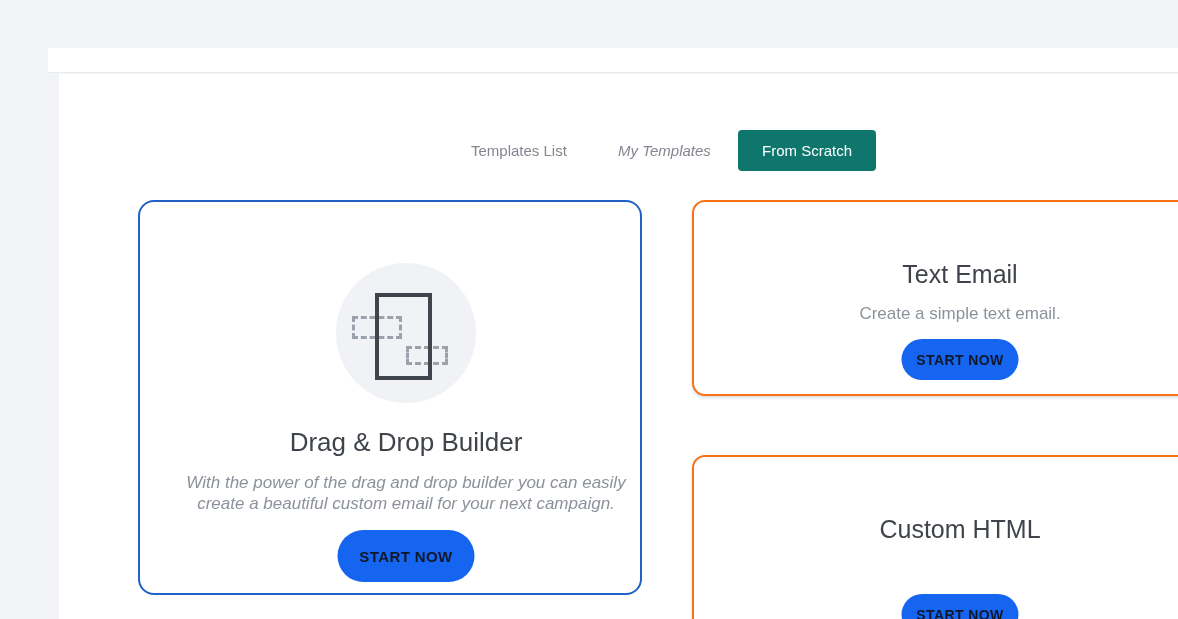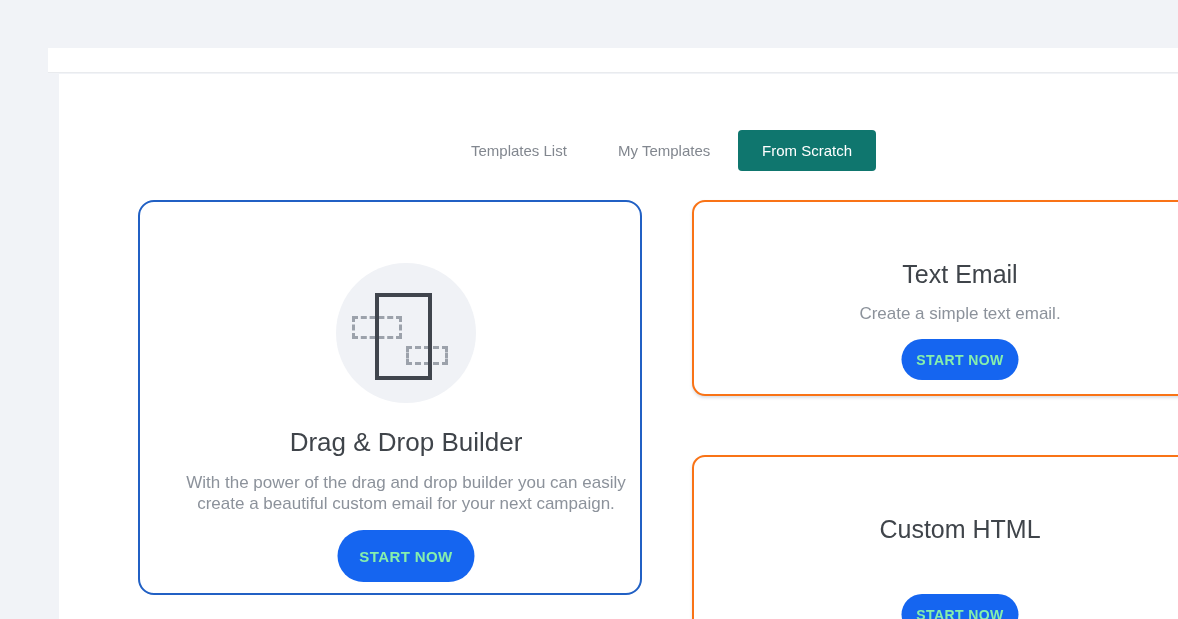--- a/index.html
+++ b/index.html
@@ -17,21 +17,21 @@
   .panel {
     position: absolute; left: 11px; top: 26px; width: 1149px; height: 566px;
     background: #ffffff;
   }
   
   .tab-link {
     position: absolute; top: 52px; font-size: 15px; color: #82878f;
     cursor: pointer; white-space: nowrap;
   }
   .tab-templates-list { left: 396px; }
-  .tab-my-templates  { left: 543px; }
+  .tab-my-templates  { left: 543px; font-style: italic; }
   .tab-active-btn {
     position: absolute; left: 663px; top: 40px; width: 138px; height: 41px;
     background: #0f766e; color: #ffffff; font-size: 15px;
     border: none; border-radius: 4px; cursor: pointer;
     display: flex; align-items: center; justify-content: center;
     font-family: inherit;
   }
   
   .card { position: absolute; background: #ffffff; text-align: center; }
   .card-builder {
@@ -50,26 +50,26 @@
     position: absolute; left: 0; width: 100%; text-align: center;
     color: #3f444a; font-size: 26px; line-height: 28px; font-weight: 400;
   }
   .card-builder .card-title { top: 210px; }
   .card-small   .card-title { top: 42px; font-size: 25px; }
 
   .card-desc {
     position: absolute; left: 0; width: 100%; text-align: center;
     color: #8c929b; font-size: 17px; line-height: 21px;
   }
-  .card-builder .card-desc { top: 254px; padding: 0 12px; }
+  .card-builder .card-desc { top: 254px; padding: 0 12px; font-style: italic; }
   .card-small   .card-desc { top: 85px; }
 
   .start-btn {
     position: absolute; left: 50%; transform: translateX(-50%);
-    background: #1565f0; color: #86efac; border: none; cursor: pointer;
+    background: #1565f0; color: #0f172a; border: none; cursor: pointer;
     font-family: inherit; font-weight: 700; letter-spacing: 0.4px;
     display: flex; align-items: center; justify-content: center;
   }
   .card-builder .start-btn {
     top: 312px; width: 137px; height: 52px; border-radius: 27px; font-size: 15px;
   }
   .card-small .start-btn {
     top: 121px; width: 117px; height: 41px; border-radius: 21px; font-size: 14px;
   }
   

